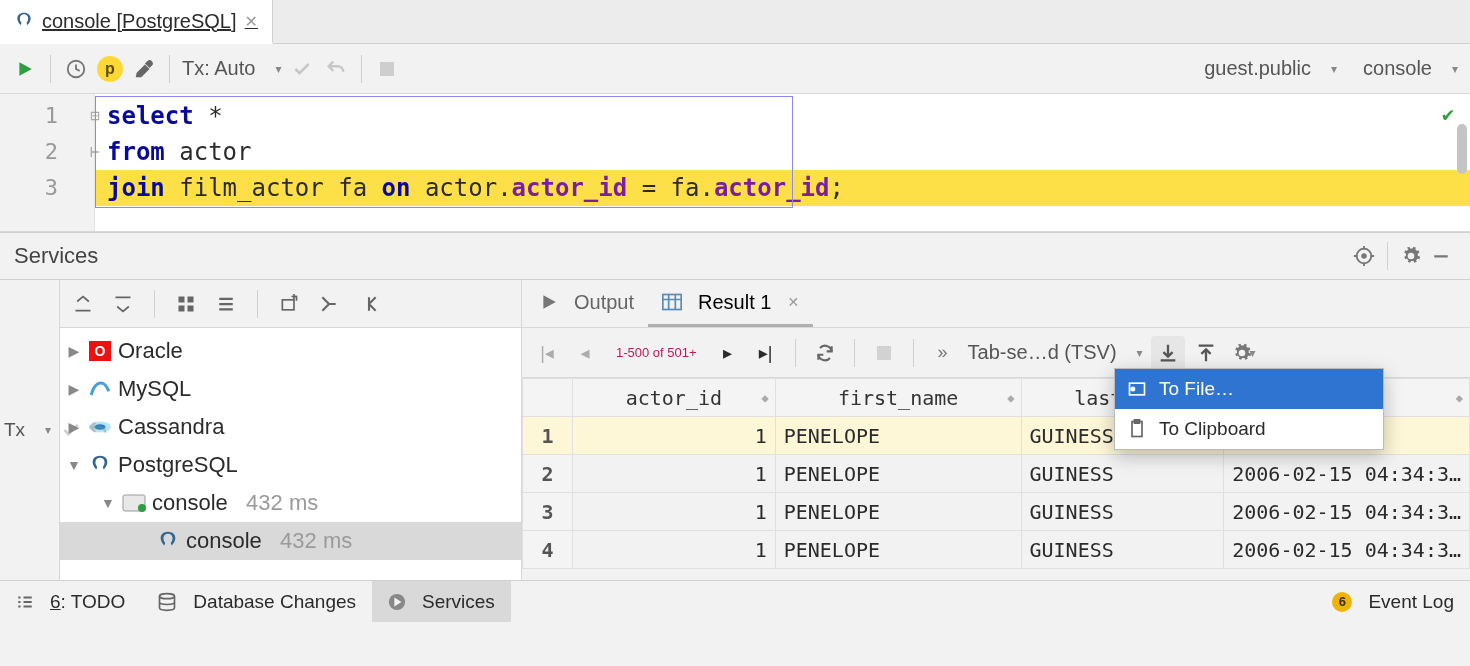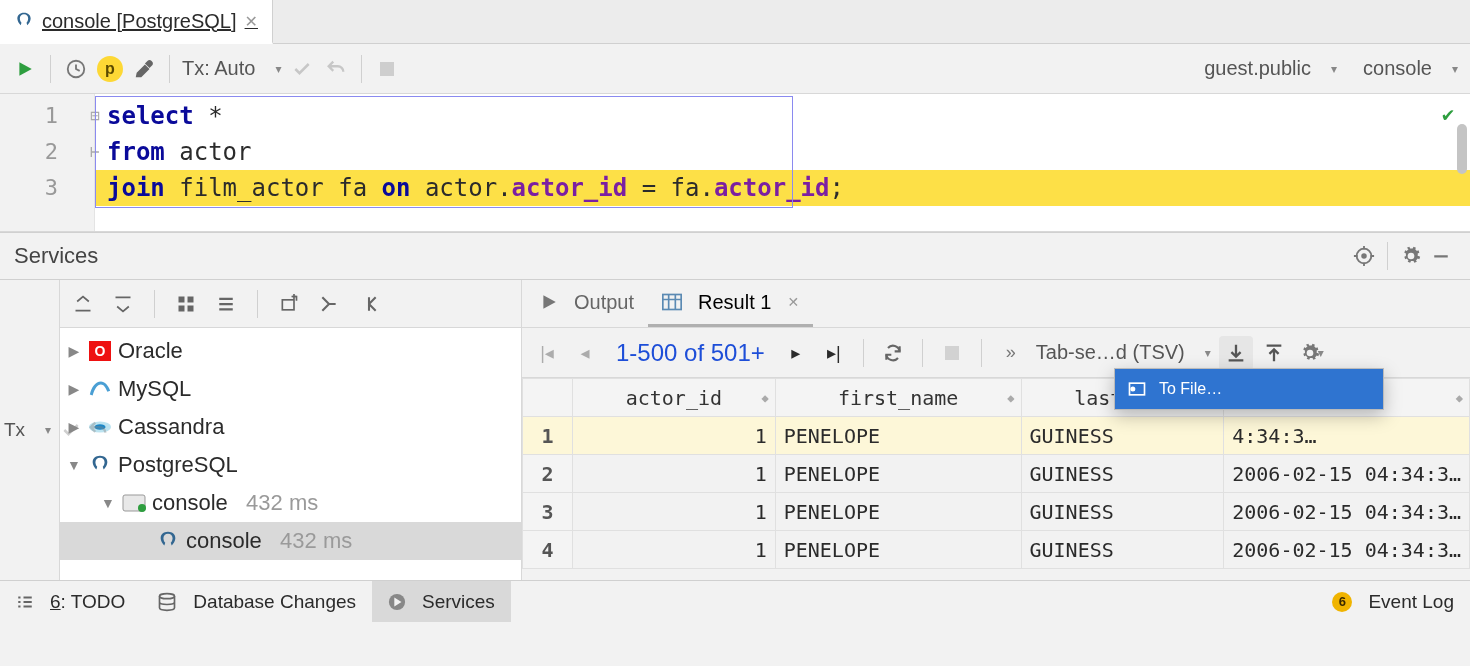--- a/index.html
+++ b/index.html
@@ -57,25 +57,25 @@
   .tree-row .dim { color:#9a9a9a; }
   .tri { width:16px; text-align:center; color:#888; font-size:14px;}
   .db-icon { width:24px; height:20px; display:flex; align-items:center; justify-content:center;}
   
   .results { flex:1; display:flex; flex-direction:column;}
   .res-tabs { height:48px; display:flex; align-items:center; border-bottom:1px solid #d8d8d8; padding-left:4px;}
   .res-tab { display:flex; align-items:center; gap:16px; padding:0 14px; height:100%; font-size:20px; color:#666; border-bottom:3px solid transparent; cursor:pointer;}
   .res-tab.active { color:#000; border-bottom:3px solid #b0b0b0;}
   .res-tab .close{font-size:14px;color:#999;}
   .res-toolbar { height:50px; display:flex; align-items:center; gap:4px; padding:0 8px; border-bottom:1px solid #d8d8d8; position:relative;}
-  .page-info{font-size:24px; color:#1d4ed8; padding:0 10px;}
+  .page-info{font-size:13px; color:#be185d; padding:0 10px;}
   .dl-highlight { background:#e6e6e6; border-radius:4px;}
   
   .popup { position:absolute; top:40px; right:86px; width:270px; background:#fff; border:1px solid #bbb; box-shadow:0 6px 18px rgba(0,0,0,.25); z-index:50;}
-  .popup-item { display:flex; align-items:center; gap:12px; height:40px; padding:0 12px; font-size:16px; cursor:pointer;}
+  .popup-item { display:flex; align-items:center; gap:12px; height:40px; padding:0 12px; font-size:19px; cursor:pointer;}
   .popup-item.sel { background:#2f74d0; color:#fff;}
   
   .grid { flex:1; overflow:hidden; font-family:Menlo, Consolas, monospace; font-size:20px;}
   .grid table { border-collapse:collapse; width:100%;}
   .grid th, .grid td { border:1px solid #e0e0e0; padding:4px 8px; height:38px; white-space:nowrap;}
   .grid th { background:#f4f4f4; font-weight:400; color:#333; position:relative;}
   .grid th .sort { position:absolute; right:6px; top:50%; transform:translateY(-50%); font-size:12px; color:#aaa;}
   .rownum { background:#f4f4f4; text-align:center; font-weight:600; color:#555; width:50px;}
   .grid td.num { text-align:right;}
   .grid tbody tr:first-child td { background:#fdf7d8;}
@@ -405,20 +405,27 @@
           <span class="chev" style="margin-left:-2px">▾</span>
         </div>
 
       <div class="popup">
         <div class="popup-item sel">
           <svg width="20" height="20" viewBox="0 0 24 24" fill="none" stroke="#fff" stroke-width="2">
               <rect x="3" y="5" width="18" height="14"></rect>
               <circle cx="7" cy="12" r="2" fill="#fff"></circle>
             </svg>
           <span>To File…</span>
+        </div>
+        <div class="popup-item">
+          <svg width="20" height="20" viewBox="0 0 24 24" fill="none" stroke="#666" stroke-width="2">
+              <rect x="6" y="3" width="12" height="18"></rect>
+              <rect x="9" y="1" width="6" height="4" fill="#666"></rect>
+            </svg>
+          <span>To Clipboard</span>
         </div>
       </div>
     </div>
 
     <div class="grid">
       <table>
         <thead>
             <tr id="grid-head">
               <th class="corner"></th>
               <th>actor_id<span class="sort">◆</span></th>

